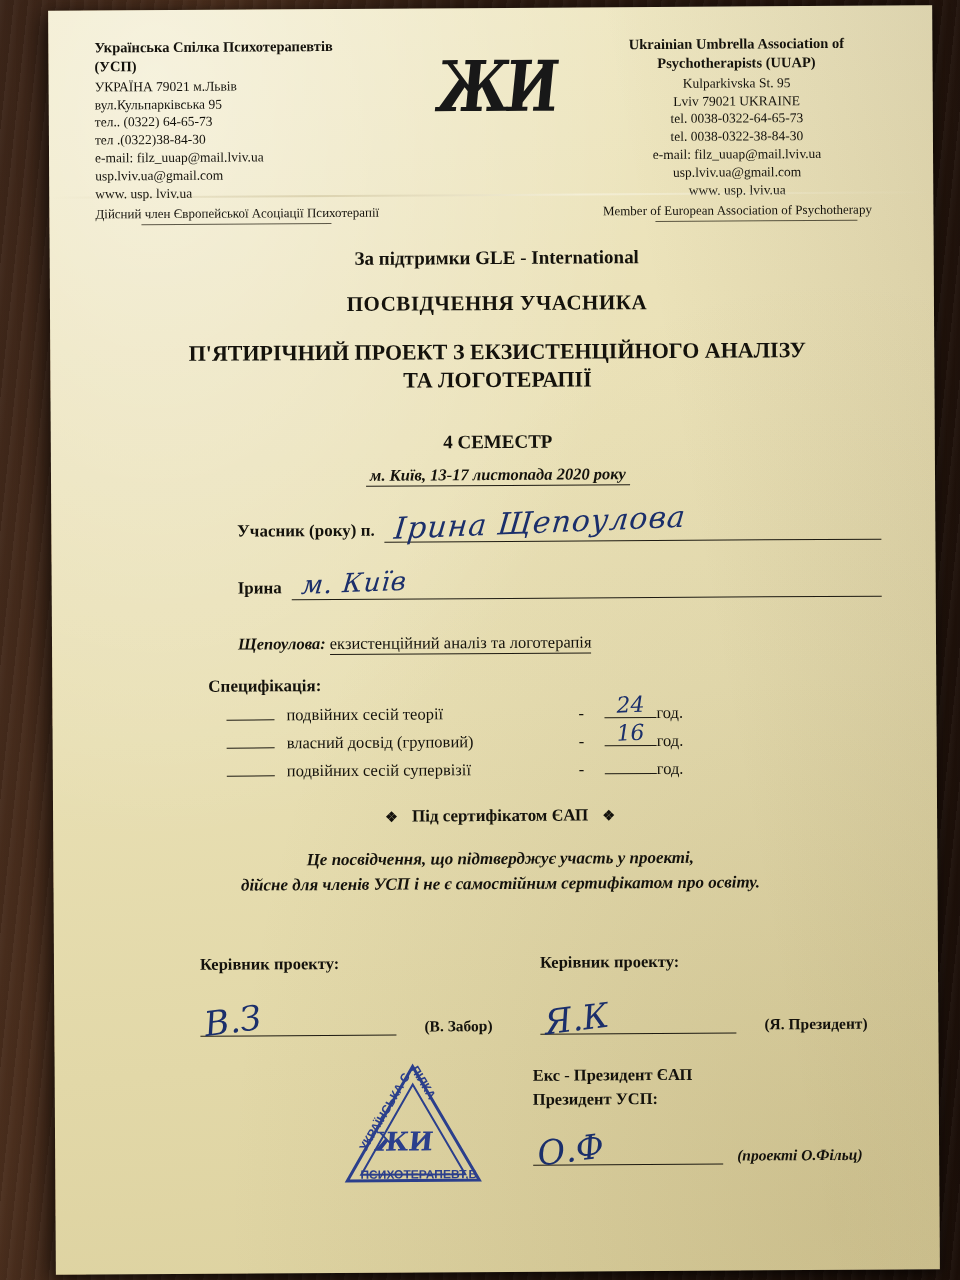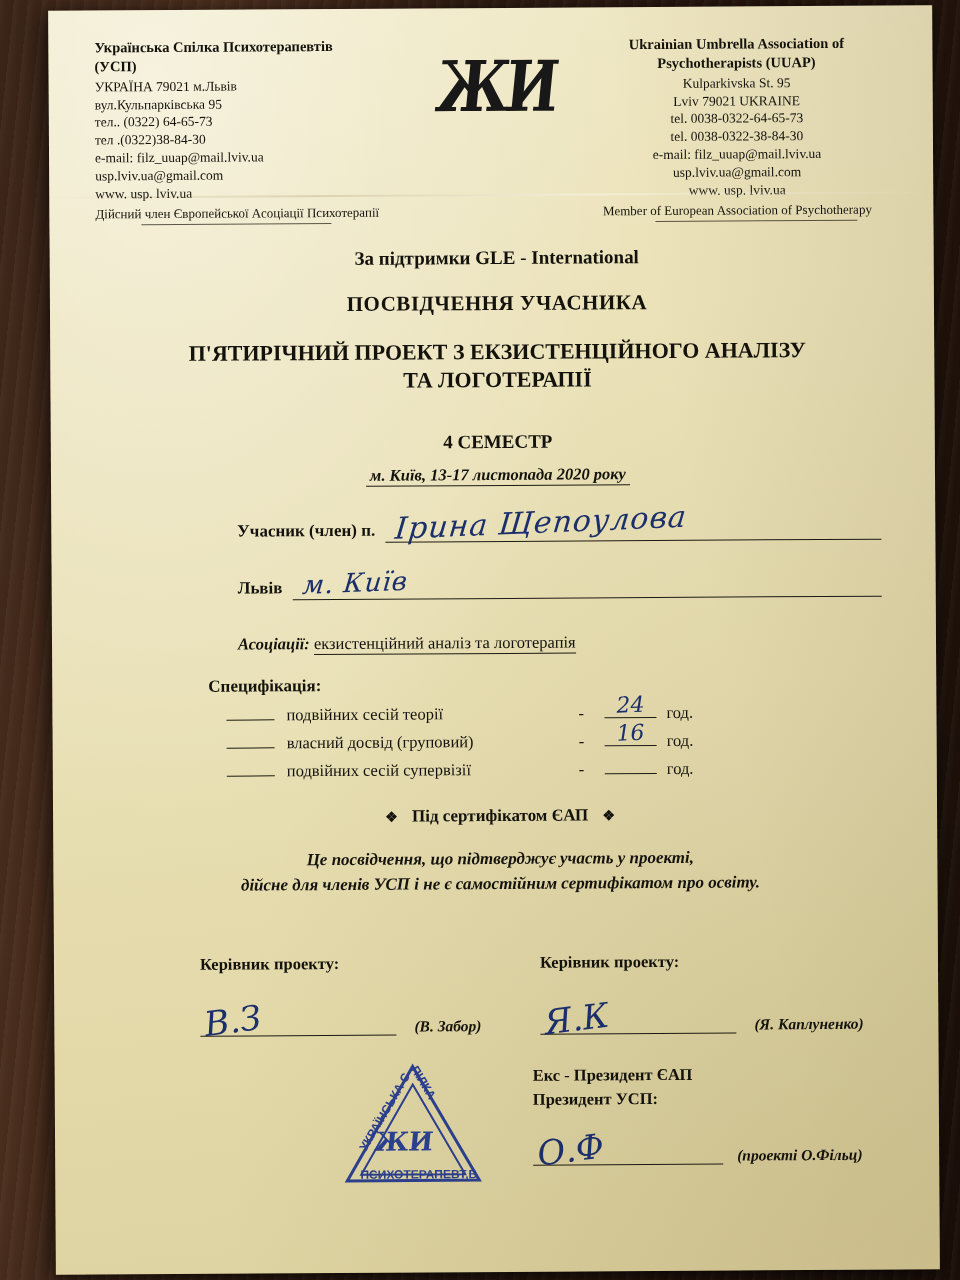--- a/index.html
+++ b/index.html
@@ -238,21 +238,21 @@
   .spec-num .hnum {
     font-family: "DejaVu Serif", serif;
     color: #1b2f6b;
     font-size: 22px;
     font-style: italic;
     position: absolute;
     left: 0; right: 0;
     bottom: 0;
     transform: rotate(-2deg);
   }
-  .spec-unit { margin-left: 10px; }
+  .spec-unit { }
 
   .supervision {
     text-align: center;
     font-size: 17px;
     margin-top: 26px;
     font-weight: bold;
   }
   .supervision .fleur { margin: 0 10px; font-size: 14px; }
 
   .note {
@@ -281,23 +281,22 @@
     align-items: flex-end;
   }
   .sig-rule {
     width: 196px;
     border-bottom: 1.4px solid #1d1a12;
     position: relative;
     height: 6px;
   }
   .sig-name {
     font-weight: bold;
-    font-style: italic;
     font-size: 15.5px;
-    margin-left: 18px;
+    margin-left: 28px;
     white-space: nowrap;
   }
   .scribble {
     position: absolute;
     left: 4px;
     bottom: -2px;
     color: #1b2f6b;
     font-family: "DejaVu Serif", serif;
     font-style: italic;
     font-size: 34px;
@@ -416,35 +415,35 @@
       <div>ТА ЛОГОТЕРАПІЇ</div>
     </div>
 
     <div class="semester">4 СЕМЕСТР</div>
 
     <div class="place-date">
       <span>м. Київ, 13-17 листопада 2020  року</span>
     </div>
 
     <div class="field">
-      <div class="lbl">Учасник (член) п.</div>
+      <div class="lbl">Учасник (року) п.</div>
       <div class="val">
         <span class="hand">Ірина Щепоулова</span>
       </div>
     </div>
 
     <div class="field">
-      <div class="lbl">Львів</div>
+      <div class="lbl">Ірина</div>
       <div class="val">
         <span class="hand small">м. Київ</span>
       </div>
     </div>
 
     <div class="direction">
-      <span class="d-lbl">Асоціації:</span>
+      <span class="d-lbl">Щепоулова:</span>
       <span class="d-val">екзистенційний аналіз та логотерапія</span>
     </div>
 
     <div class="spec-head">Специфікація:</div>
     <div class="spec-rows">
 
       <div class="spec-row">
         <span class="spec-blank"></span>
         <span class="spec-name">подвійних сесій теорії</span>
         <span class="spec-dash">-</span>
@@ -497,21 +496,21 @@
           <div class="sig-name">(В. Забор)</div>
         </div>
       </div>
 
       <div class="sig-block right">
         <div class="sig-title">Керівник проекту:</div>
         <div class="sig-line">
           <div class="sig-rule">
             <span class="scribble">Я.К</span>
           </div>
-          <div class="sig-name">(Я. Каплуненко)</div>
+          <div class="sig-name">(Я. Президент)</div>
         </div>
       </div>
     </div>
 
     <div class="bottom">
 
       <div class="stamp">
         <svg viewBox="0 0 160 150" xmlns="http://www.w3.org/2000/svg">
           <defs>
             <path id="arcTop" d="M 24,112 L 80,18 L 136,112" fill="none"></path>

